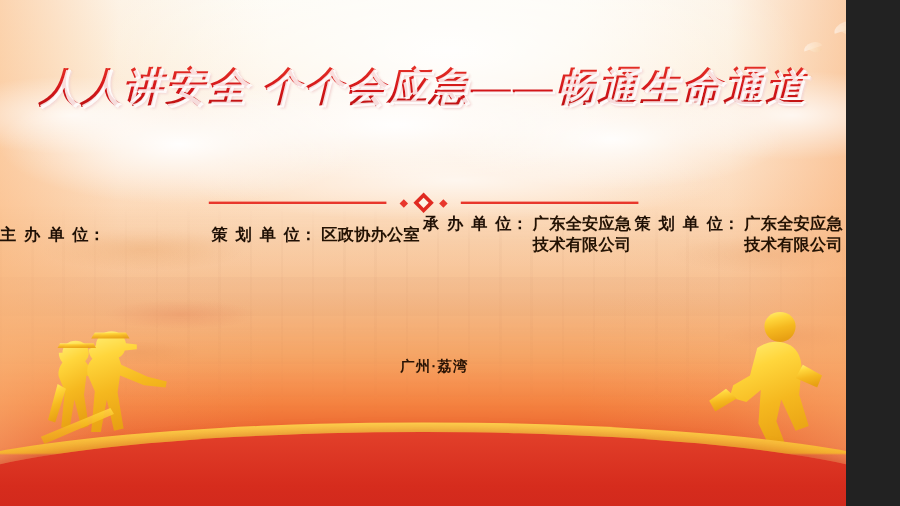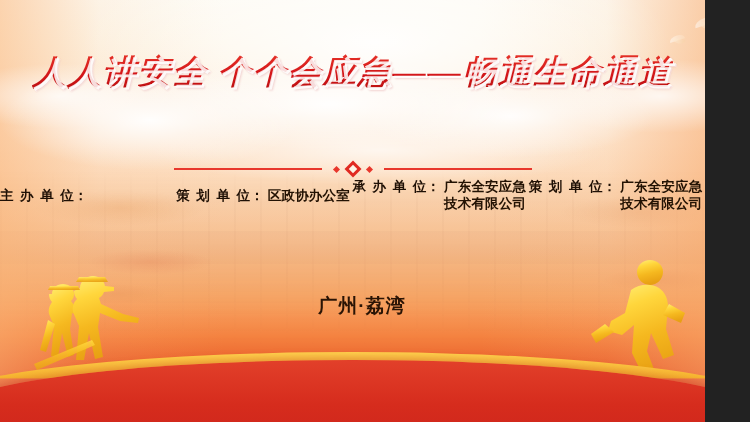--- a/index.html
+++ b/index.html
@@ -176,21 +176,21 @@
     font-weight:bold;color:#1f1005;letter-spacing:.2px;
   }
   .org-colon{flex:none;font-weight:bold;margin-right:4px;color:#1f1005;}
   .org-value{font-weight:bold;letter-spacing:.2px;color:#231203;}
   .org-row.cont .org-label,.org-row.cont .org-colon{visibility:hidden;}
 
   .place-block{
     position:absolute;top:296px;left:0;right:0;
     text-align:center;color:#2a1405;
   }
-  .place-block .city{font-size:19px;font-weight:bold;letter-spacing:1px;line-height:19px;margin-left:19px;}
+  .place-block .city{font-size:12px;font-weight:bold;letter-spacing:1px;line-height:19px;margin-left:19px;}
   .place-block .date{font-size:14px;font-weight:bold;letter-spacing:.5px;line-height:20px;}
 </style>
 </head>
 <body>
 
 <div id="poster">
 
   <div class="layer bg-base"></div>
   <div class="layer bg-photo"></div>
   <div class="layer bg-sides"></div>

